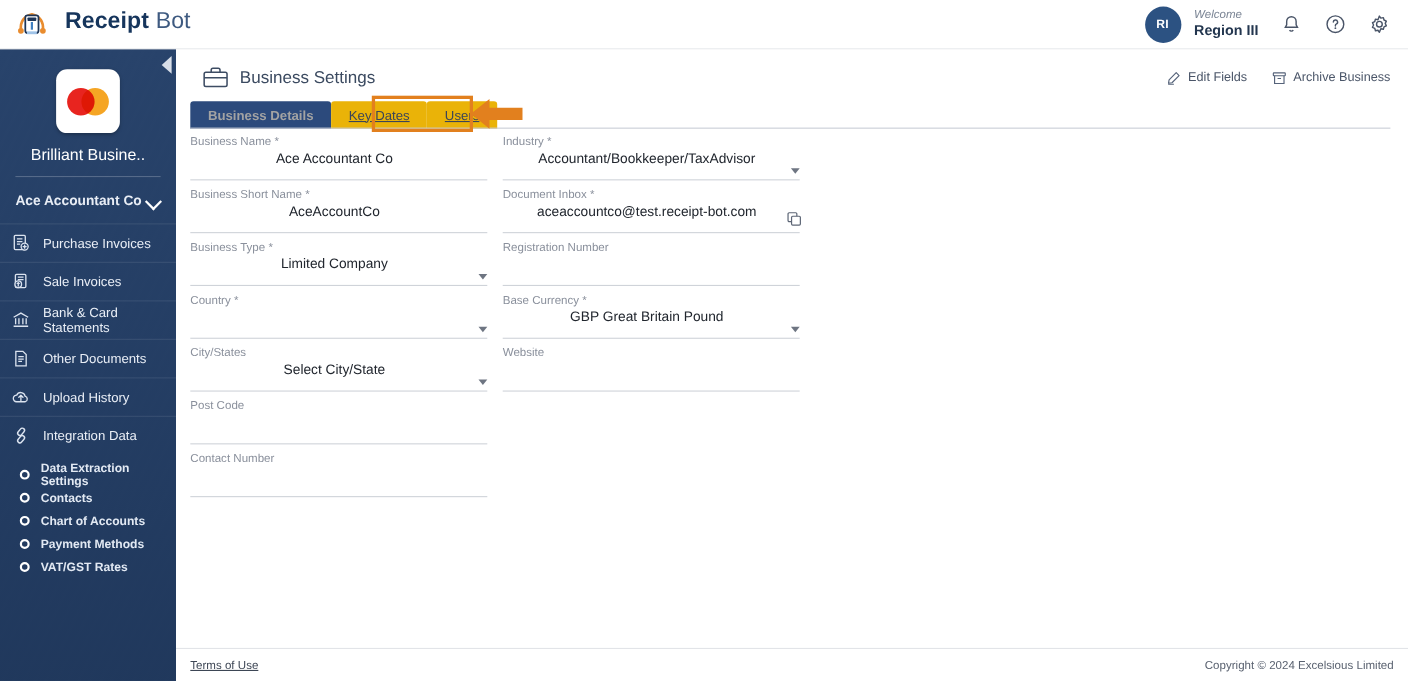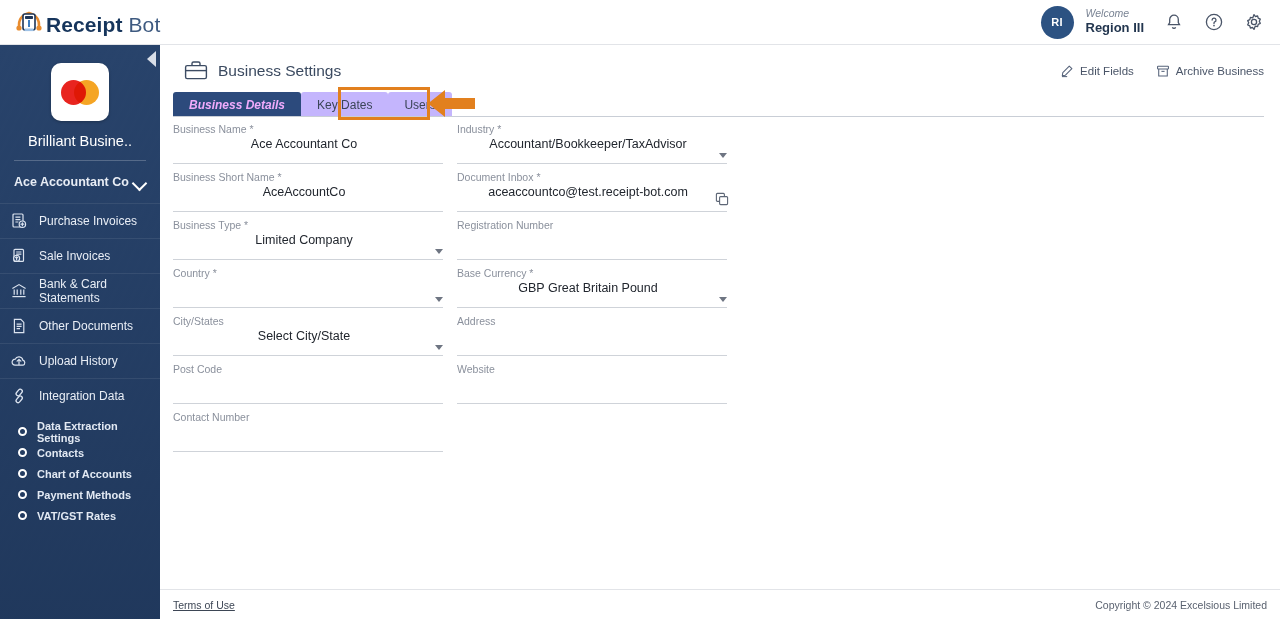--- a/index.html
+++ b/index.html
@@ -10,21 +10,21 @@
     overflow: hidden;
   }
   .app { position: relative; width: 1280px; height: 619px; }
 
   
   .topbar {
     position: absolute; top: 0; left: 0; width: 1280px; height: 45px;
     background: #ffffff; border-bottom: 1px solid #e2e4e8;
     display: flex; align-items: center;
   }
-  .brand { display: flex; align-items: flex-end; gap: 2px; margin-left: 14px; }
+  .brand { display: flex; align-items: flex-start; gap: 15px; margin-left: 14px; }
   .brand-logo { width: 30px; height: 30px; position: relative; }
   .brand-text { font-size: 21px; color: #1d3557; letter-spacing: .1px; }
   .brand-text b { font-weight: bold; color: #16355c; }
   .brand-text span { font-weight: normal; color: #3e5a80; }
 
   .topright {
     margin-left: auto; display: flex; align-items: center;
     gap: 20px; margin-right: 16px;
   }
   .avatar {
@@ -125,22 +125,22 @@
   
   .tabs {
     position: relative; display: flex; align-items: flex-end;
     padding-left: 13px; margin-top: 3px; height: 29px;
   }
   .tab {
     height: 25px; padding: 0 16px; font-size: 12px; cursor: pointer;
     display: flex; align-items: center; justify-content: center;
     border-radius: 3px 3px 0 0;
   }
-  .tab.active { background: #2c4a7c; color: #f0abfc; font-weight: bold; font-style: italic; }
-  .tab.idle { background: #c4b5fd; color: #3b4558; }
+  .tab.active { background: #2c4a7c; color: #a3a3a3; font-weight: bold; }
+  .tab.idle { background: #eab308; color: #3b4558; text-decoration: underline; }
   .tabs-rule {
     position: absolute; left: 13px; right: 16px; bottom: 0;
     height: 1px; background: #c9ced6;
   }
 
   
   .callout-box {
     position: absolute; left: 178px; top: 42px;
     width: 92px; height: 33px; border: 3px solid #e2801e;
     pointer-events: none; z-index: 9;
@@ -467,25 +467,20 @@
           <div class="val"></div>
           <div class="line"></div>
         </div>
         <div class="field">
           <div class="lbl">Base Currency *</div>
           <div class="val">GBP Great Britain Pound</div>
           <div class="caret"></div>
           <div class="line"></div>
         </div>
         <div class="field">
-          <div class="lbl">Address</div>
-          <div class="val"></div>
-          <div class="line"></div>
-        </div>
-        <div class="field">
           <div class="lbl">Website</div>
           <div class="val"></div>
           <div class="line"></div>
         </div>
       </div>
     </div>
 
     <div class="footer">
       <span class="terms">Terms of Use</span>
       <span class="copyright">Copyright © 2024 Excelsious Limited</span>

